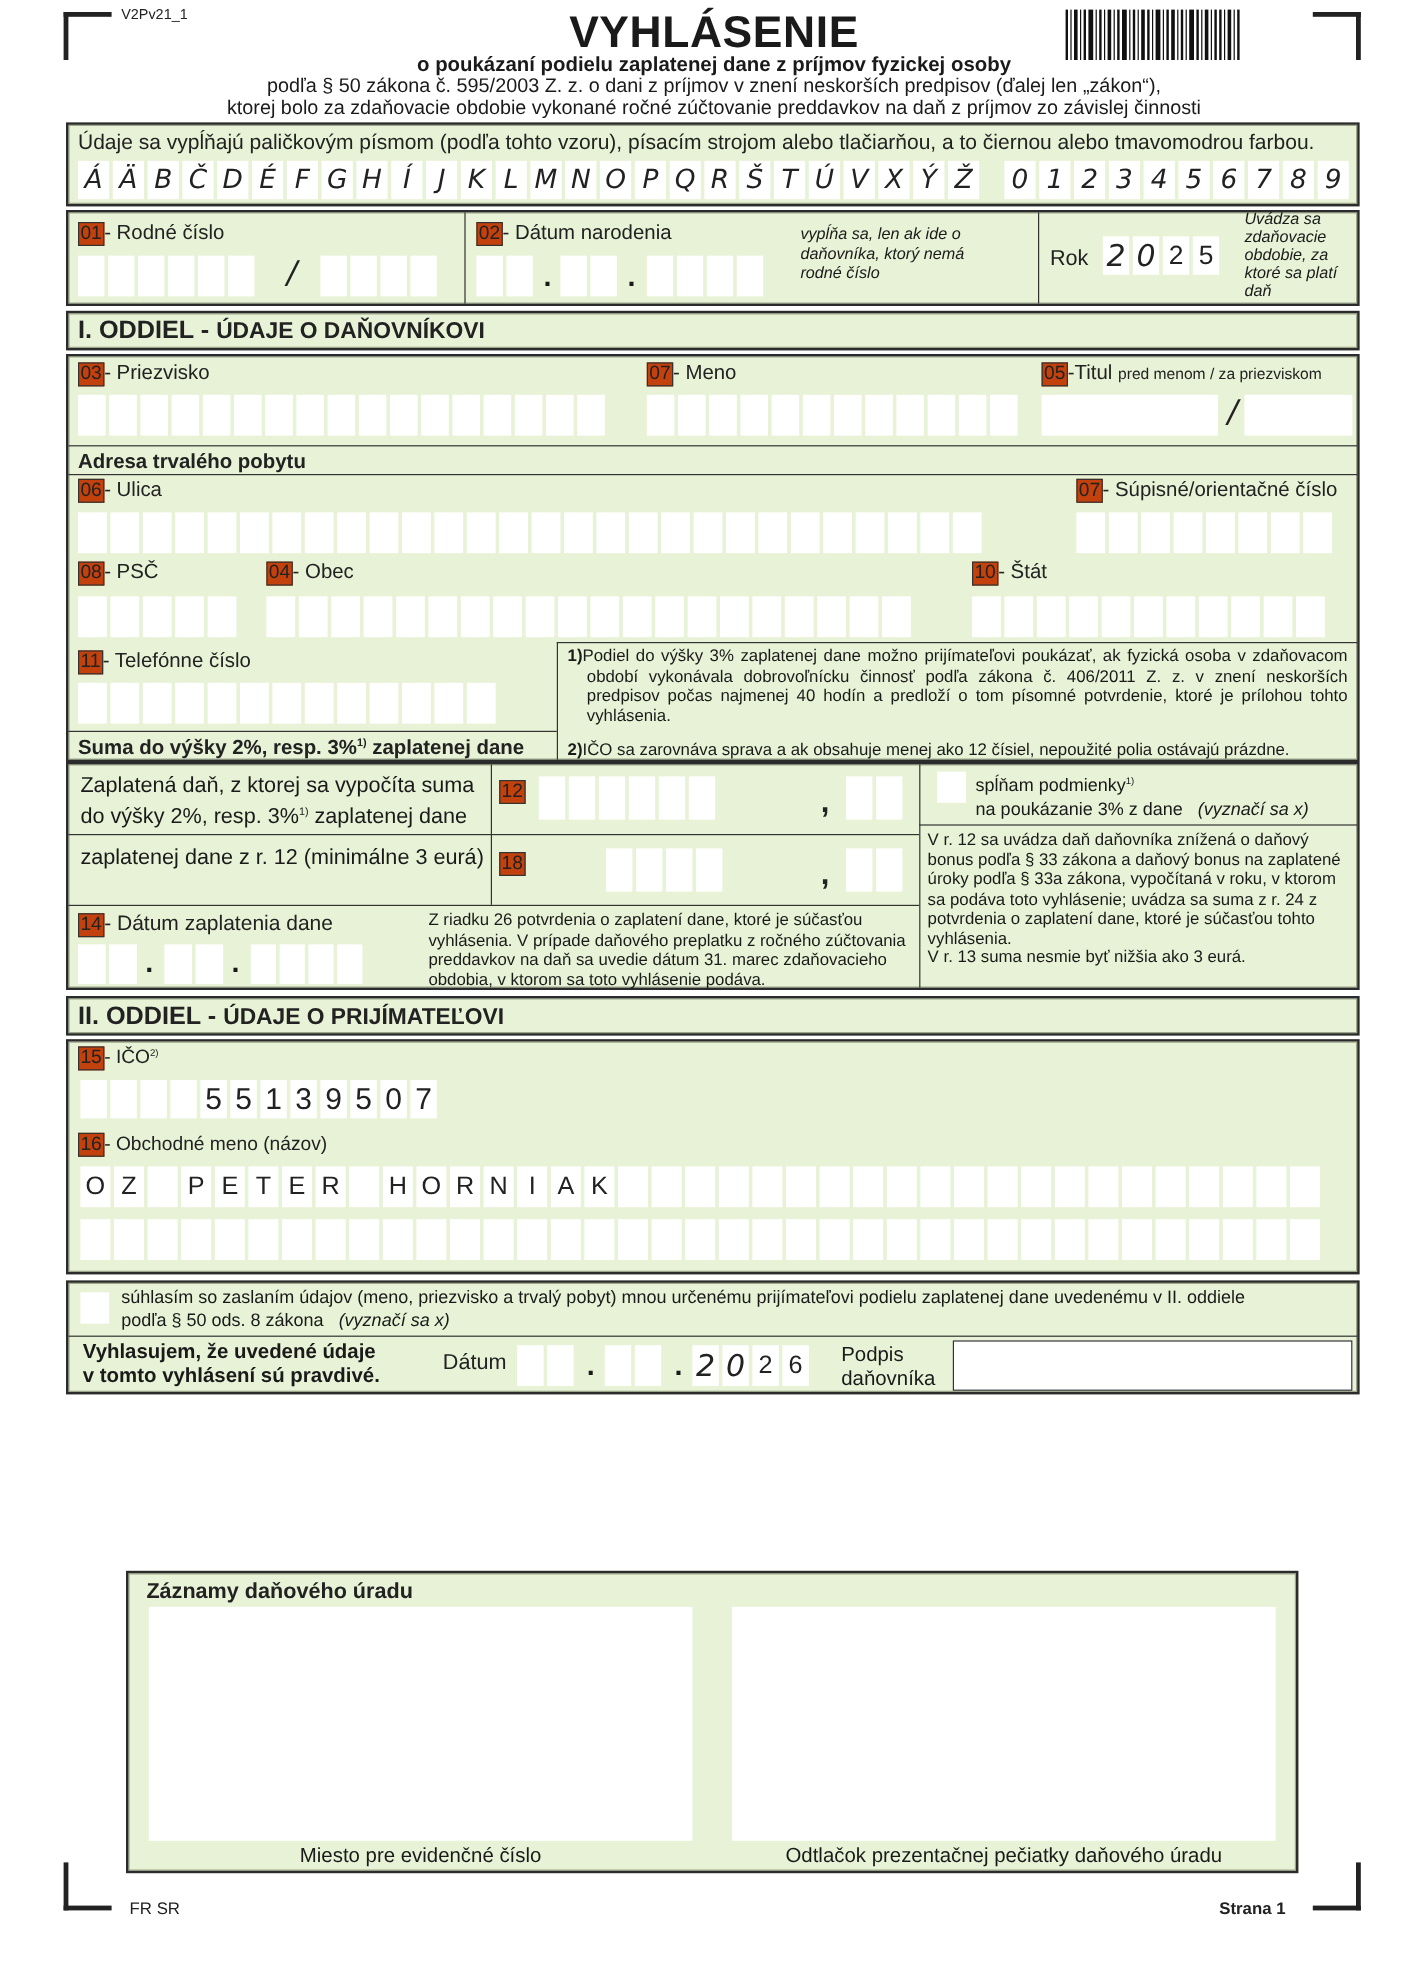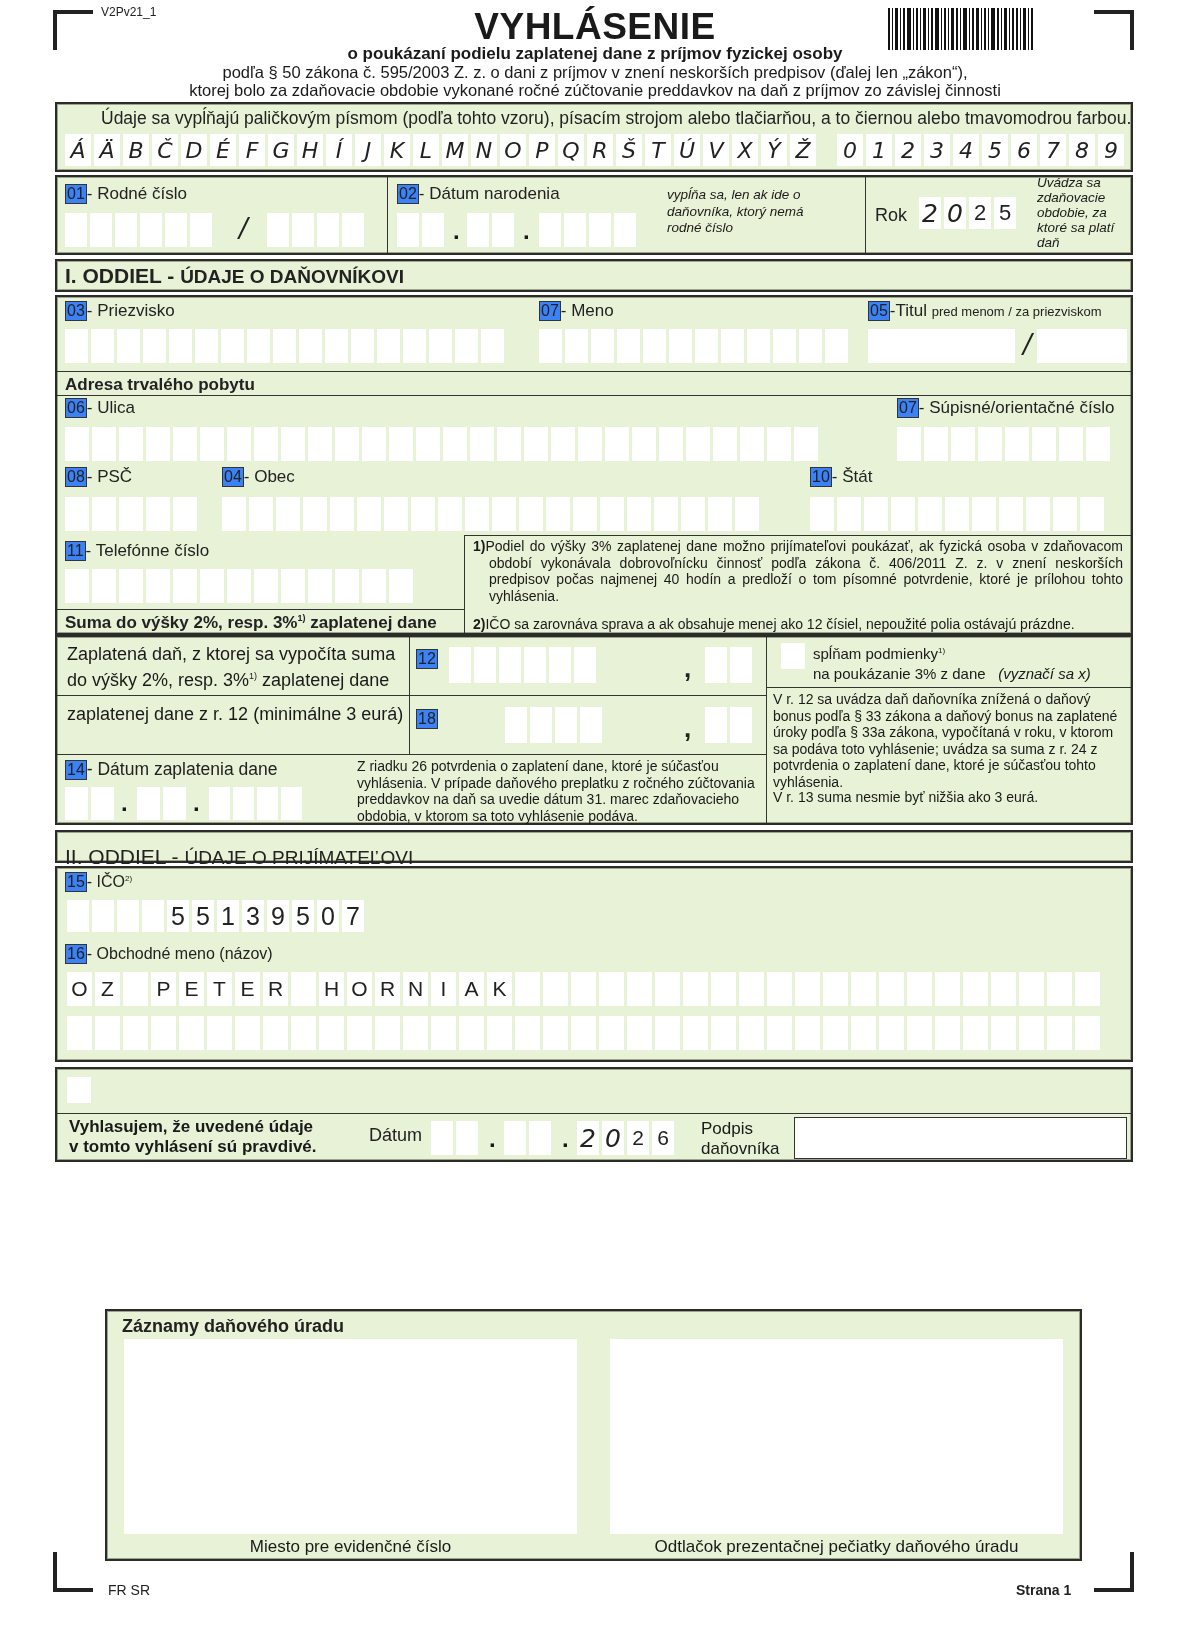--- a/index.html
+++ b/index.html
@@ -4,21 +4,21 @@
 <style>
   * { box-sizing: border-box; margin: 0; padding: 0; }
   html, body { width: 1190px; height: 1643px; background: #ffffff; overflow: hidden; }
   body { position: relative; font-family: "Liberation Sans", sans-serif; color: #1a1a1a; }
   .abs { position: absolute; }
   .box { position: absolute; border: 2px solid #2b2b2b; background: #e8f2d6; box-shadow: inset 0 0 0 1px #9aa58a; }
   .cell { position: absolute; background: #ffffff; }
   .cells { position: absolute; display: flex; }
   .cells .c { background: #fff; height: 100%; margin-right: 3px; display: flex; align-items: center; justify-content: center; font-size: 25px; color: #222; }
   .hand { font-family: "DejaVu Sans", sans-serif; font-style: italic; font-size: 22px; color: #222; }
-  .num { display: inline-block; border: 1px solid #333; padding: 0 1px; font-size: 16px; line-height: 18px; background: #3b82f6; }
+  .num { display: inline-block; border: 1px solid #333; padding: 0 1px; font-size: 16px; line-height: 18px; background: #c2410c; }
   .lbl { position: absolute; font-size: 17px; color: #222; white-space: nowrap; }
   .small { font-size: 13.5px; line-height: 16.5px; }
   .corner { position: absolute; width: 40px; height: 40px; border-color: #222; border-style: solid; }
   .vline { position: absolute; width: 1px; background: #333; }
   .hline { position: absolute; height: 1px; background: #333; }
   .dot { position: absolute; font-size: 24px; font-weight: bold; }
   .bar { display: inline-block; height: 100%; background: #111; }
 </style>
 </head>
 <body>
@@ -67,21 +67,21 @@
     <span class="bar" style="width:1px"></span>
     <span class="bar" style="width:3px"></span>
     <span class="bar" style="width:1px"></span>
     <span class="bar" style="width:2px"></span>
 </div>
 <div class="abs" style="left:0;width:1190px;top:44px;text-align:center;font-size:17px;font-weight:bold;">o poukázaní podielu zaplatenej dane z príjmov fyzickej osoby</div>
 <div class="abs" style="left:0;width:1190px;top:63px;text-align:center;font-size:16.5px;">podľa § 50 zákona č. 595/2003 Z. z. o dani z príjmov v znení neskorších predpisov (ďalej len „zákon“),</div>
 <div class="abs" style="left:0;width:1190px;top:81px;text-align:center;font-size:16.5px;">ktorej bolo za zdaňovacie obdobie vykonané ročné zúčtovanie preddavkov na daň z príjmov zo závislej činnosti</div>
 
 <div class="box" style="left:55px;top:102px;width:1078px;height:70px;">
-  <div class="lbl" style="left:8px;top:4px;font-size:17.5px;margin-left:36px;">Údaje sa vypĺňajú paličkovým písmom (podľa tohto vzoru), písacím strojom alebo tlačiarňou, a to čiernou alebo tmavomodrou farbou.</div>
+  <div class="lbl" style="left:8px;top:4px;font-size:17.5px;">Údaje sa vypĺňajú paličkovým písmom (podľa tohto vzoru), písacím strojom alebo tlačiarňou, a to čiernou alebo tmavomodrou farbou.</div>
   <div class="abs" style="left:8px;top:30px;height:32px;display:flex;gap:3px;" id="sample-letters">
       <span class="c hand" style="width: 26px; background: rgb(255, 255, 255); height: 100%; display: flex; align-items: center; justify-content: center;">Á</span>
       <span class="c hand" style="width: 26px; background: rgb(255, 255, 255); height: 100%; display: flex; align-items: center; justify-content: center;">Ä</span>
       <span class="c hand" style="width: 26px; background: rgb(255, 255, 255); height: 100%; display: flex; align-items: center; justify-content: center;">B</span>
       <span class="c hand" style="width: 26px; background: rgb(255, 255, 255); height: 100%; display: flex; align-items: center; justify-content: center;">Č</span>
       <span class="c hand" style="width: 26px; background: rgb(255, 255, 255); height: 100%; display: flex; align-items: center; justify-content: center;">D</span>
       <span class="c hand" style="width: 26px; background: rgb(255, 255, 255); height: 100%; display: flex; align-items: center; justify-content: center;">É</span>
       <span class="c hand" style="width: 26px; background: rgb(255, 255, 255); height: 100%; display: flex; align-items: center; justify-content: center;">F</span>
       <span class="c hand" style="width: 26px; background: rgb(255, 255, 255); height: 100%; display: flex; align-items: center; justify-content: center;">G</span>
       <span class="c hand" style="width: 26px; background: rgb(255, 255, 255); height: 100%; display: flex; align-items: center; justify-content: center;">H</span>
@@ -391,21 +391,21 @@
   <div class="cells" style="left:152px;top:150px;height:33px;">
       <span class="c" style="width: 21px;"></span>
       <span class="c" style="width: 21px;"></span>
       <span class="c" style="width: 21px;"></span>
       <span class="c" style="width: 21px;"></span>
     </div>
   <div class="abs small" style="left:300px;top:121px;width:404px;font-size:14px;">Z riadku 26 potvrdenia o zaplatení dane, ktoré je súčasťou vyhlásenia. V prípade daňového preplatku z ročného zúčtovania preddavkov na daň sa uvedie dátum 31. marec zdaňovacieho obdobia, v ktorom sa toto vyhlásenie podáva.</div>
 </div>
 
 <div class="box" style="left:55px;top:830px;width:1078px;height:33px;">
-  <div class="lbl" style="left:8px;top:13px;font-size:21px;font-weight:normal;"><span>II. ODDIEL - </span><span style="font-size:19px;">ÚDAJE O PRIJÍMATEĽOVI</span></div>
+  <div class="lbl" style="left:8px;top:3px;font-size:21px;font-weight:bold;"><span>II. ODDIEL - </span><span style="font-size:19px;">ÚDAJE O PRIJÍMATEĽOVI</span></div>
 </div>
 
 <div class="box" style="left:55px;top:866px;width:1078px;height:196px;">
   <div class="lbl" style="left:8px;top:4px;font-size:16px;"><span class="num">15</span><span>- IČO</span><sup style="font-size:8px;">2)</sup></div>
   <div class="cells" style="left:10px;top:32px;height:32px;" id="ico-cells">
       <span class="c" style="width: 22px; font-size: 25px;"></span>
       <span class="c" style="width: 22px; font-size: 25px;"></span>
       <span class="c" style="width: 22px; font-size: 25px;"></span>
       <span class="c" style="width: 22px; font-size: 25px;"></span>
       <span class="c" style="width: 22px; font-size: 25px;">5</span>
@@ -493,20 +493,24 @@
       <span class="c" style="width: 25px;"></span>
       <span class="c" style="width: 25px;"></span>
       <span class="c" style="width: 25px;"></span>
       <span class="c" style="width: 25px;"></span>
       <span class="c" style="width: 25px;"></span>
     </div>
 </div>
 
 <div class="box" style="left:55px;top:1067px;width:1078px;height:95px;">
   <div class="cell" style="left:10px;top:8px;width:24px;height:26px;"></div>
+  <div class="abs" style="left:44px;top:3px;font-size:15px;line-height:19px;">
+    <div>súhlasím so zaslaním údajov (meno, priezvisko a trvalý pobyt) mnou určenému prijímateľovi podielu zaplatenej dane uvedenému v II. oddiele</div>
+    <div><span>podľa § 50 ods. 8 zákona</span>&nbsp;&nbsp; <i>(vyznačí sa x)</i></div>
+  </div>
   <div class="hline" style="left:0;top:44px;width:1074px;"></div>
   <div class="abs" style="left:12px;top:48px;font-size:17px;line-height:20px;font-weight:bold;">
     <div>Vyhlasujem, že uvedené údaje</div>
     <div>v tomto vyhlásení sú pravdivé.</div>
   </div>
   <div class="lbl" style="left:312px;top:56px;font-size:18px;">Dátum</div>
   <div class="cells" style="left:374px;top:52px;height:34px;">
       <span class="c" style="width: 22px;"></span>
       <span class="c" style="width: 22px;"></span>
     </div>

